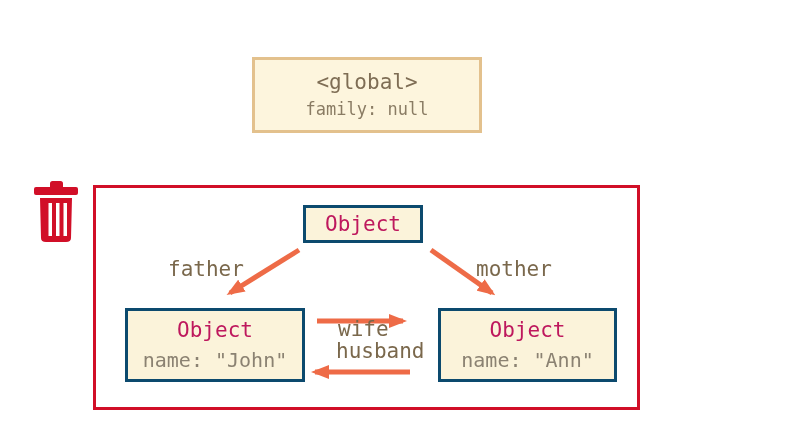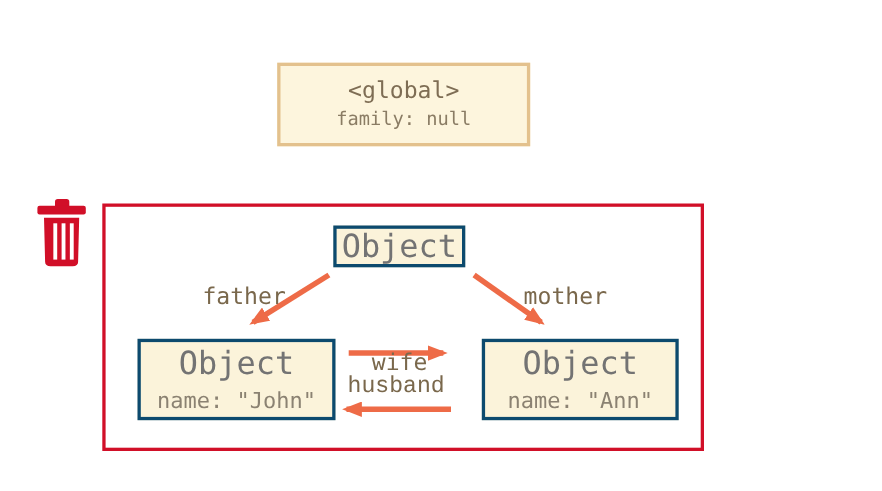--- a/index.html
+++ b/index.html
@@ -28,42 +28,42 @@
     background: #fdf5dd;
     gap: 8px;
   }
   .global-title { font-size: 21px; color: #7e6d54; line-height: 1; }
   .global-prop  { font-size: 17px; color: #8a7c64; line-height: 1; }
 
   .parent-box { left: 303px; top: 205px; width: 120px; height: 38px; }
   .john-box   { left: 125px; top: 308px; width: 180px; height: 74px; gap: 9px; }
   .ann-box    { left: 438px; top: 308px; width: 179px; height: 74px; gap: 9px; }
 
-  .obj-title { font-size: 29px; color: #737373; line-height: 1; }
+  .obj-title { font-size: 21px; color: #be185d; line-height: 1; }
   .obj-prop  { font-size: 20px; color: #8b8272; line-height: 1; }
 
   .garbage-rect {
     position: absolute;
     left: 93px; top: 185px; width: 547px; height: 225px;
     box-sizing: border-box;
     border: 3px solid #d10f28;
     background: transparent;
   }
 
   .edge-label {
     position: absolute;
     font-size: 21px;
     color: #7a684c;
     line-height: 1;
     white-space: pre;
   }
-  .label-father  { left: 184px; top: 259px; }
+  .label-father  { left: 168px; top: 259px; }
   .label-mother  { left: 476px; top: 259px; }
   .label-wife    { left: 338px; top: 295px; margin-top: 24px; }
-  .label-husband { left: 316px; top: 341px; font-family: Liberation Mono, monospace; }
+  .label-husband { left: 336px; top: 341px; }
 
   .arrow-layer, .trash-svg { position: absolute; pointer-events: none; }
   .arrow-layer { left: 0; top: 0; width: 802px; height: 446px; }
   .trash-svg { left: 33px; top: 181px; width: 46px; height: 62px; }
 </style>
 </head>
 <body>
 
 <div class="canvas">
 

